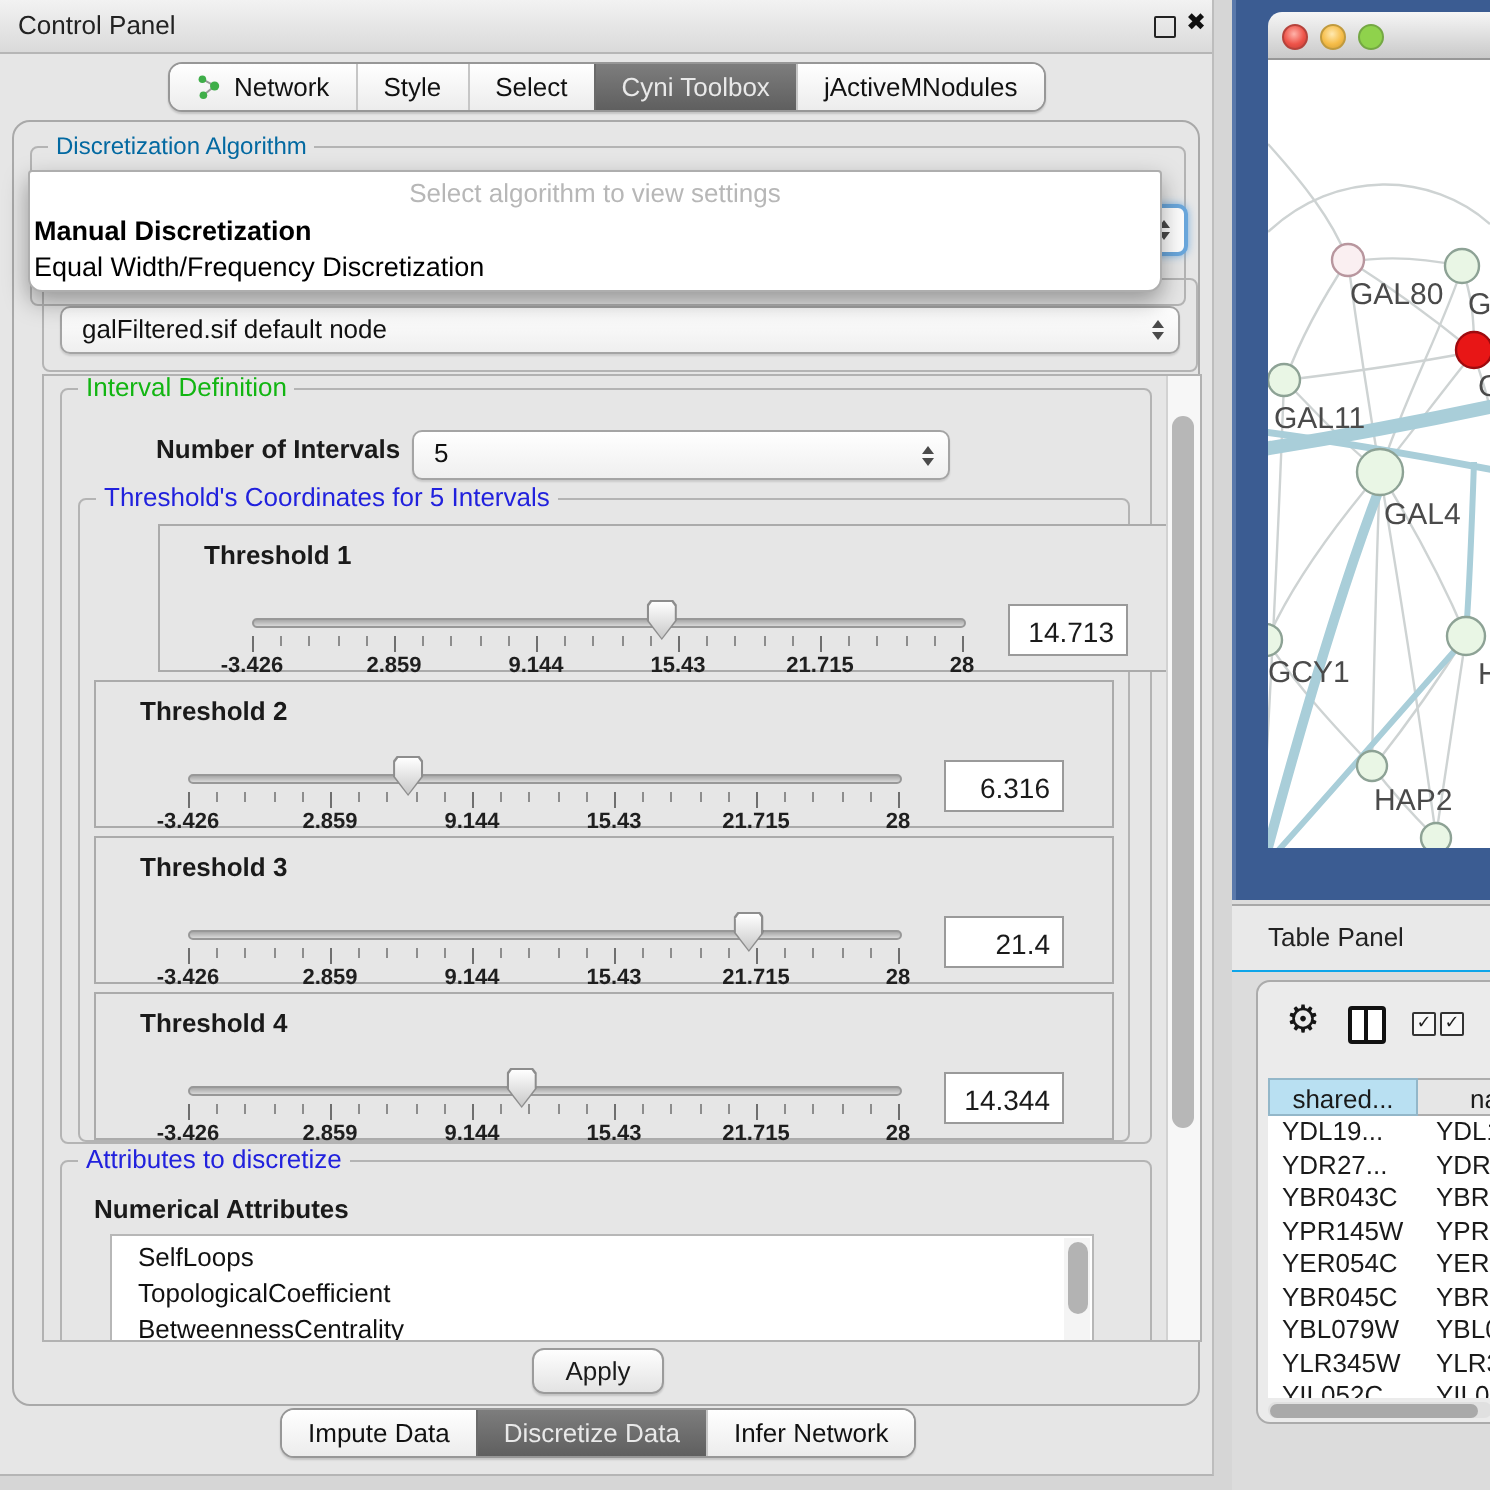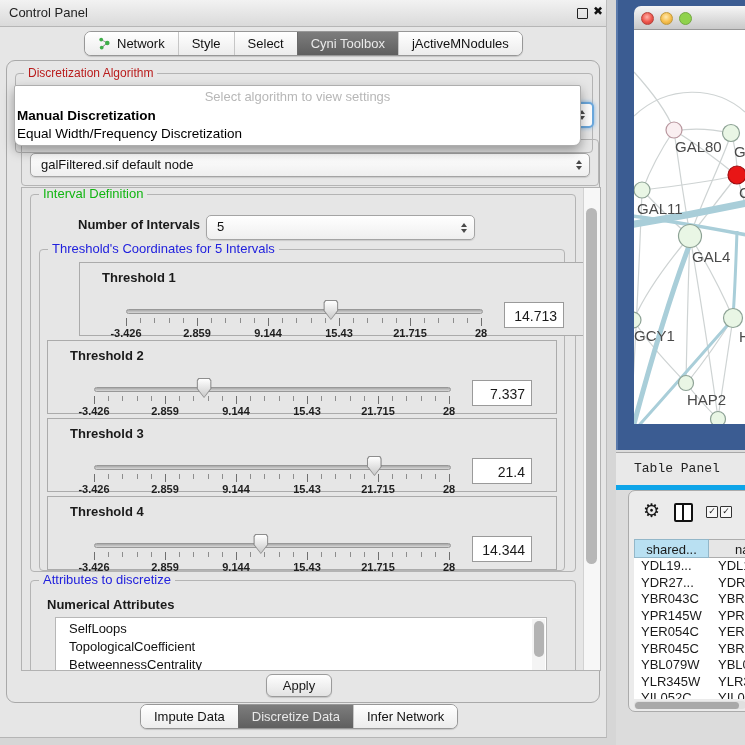--- a/index.html
+++ b/index.html
@@ -24,21 +24,21 @@
   .tabstrip .tab.selected{background:linear-gradient(#7d7d7d,#5f5f5f);color:#e9e9e9;border-left-color:#6a6a6a;}
   .top-tabs{left:84px;top:31px;}
   .bottom-tabs{left:140px;top:704px;}
   .net-icon{display:inline-block;margin-right:6px;line-height:0;}
   
   .main-panel{position:absolute;left:6px;top:60px;width:592px;height:641px;background:#e6e6e6;
       border:1px solid #a9a9a9;border-radius:9px;}
   
   .group{position:absolute;border:1px solid #b4b4b4;border-radius:4px;}
   .group-title{position:absolute;top:-8px;left:8px;background:#e6e6e6;padding:0 4px;font-size:12px;line-height:14px;white-space:nowrap;}
-  .group-title.gray{color:#b91c1c;}
+  .group-title.gray{color:#0369a1;}
   .group-title.dark{color:#1a1a1a;}
   .group-title.green{color:#12b512;font-size:13px;}
   .group-title.blue{color:#2121dd;font-size:13px;}
   .algo-group{left:8px;top:12px;width:576px;height:78px;}
   .focus-combo{position:absolute;left:440px;top:28px;width:134px;height:22px;background:#fdfdfd;
       border:2px solid #6aa7dc;border-radius:5px;box-shadow:0 0 4px #79b0e0;}
   
   .popup{position:absolute;left:7px;top:24px;width:565px;height:59px;background:#fff;z-index:30;
       border:1px solid #aeaeae;border-radius:2px 2px 7px 7px;box-shadow:0 5px 12px rgba(0,0,0,.35);}
   .popup-hint{height:21px;line-height:21px;text-align:center;color:#b7b7b7;font-size:13px;}
@@ -95,21 +95,21 @@
   .mac-titlebar{position:absolute;left:0;top:0;width:100%;height:24px;
       background:linear-gradient(#f6f6f6,#c9c9c9);border-radius:7px 0 0 0;border-bottom:1px solid #979797;box-sizing:border-box;}
   .light{position:absolute;top:5.5px;width:13px;height:13px;border-radius:50%;}
   .light.red{left:7px;background:radial-gradient(circle at 5px 4px,#ffb3aa,#ee544a 55%,#c03c34);border:1px solid #b5433c;box-sizing:border-box;}
   .light.yellow{left:26px;background:radial-gradient(circle at 5px 4px,#ffe9b0,#f6bd49 55%,#cf9c36);border:1px solid #c09a3e;box-sizing:border-box;}
   .light.green{left:45px;background:radial-gradient(circle at 5px 4px,#d8f7b0,#8fd24c 55%,#6fae38;);border:1px solid #74a843;box-sizing:border-box;background-color:#8fd24c;}
   .net-content{position:absolute;left:0;top:24px;width:113px;height:394px;background:#fff;overflow:hidden;}
   .net-content svg{display:block;}
   
   #table-side{position:absolute;left:616px;top:450px;width:129px;height:295px;background:#dcdcdc;}
-  .tp-bar{position:absolute;left:0;top:2px;width:100%;height:32px;background:#e9e9e9;border-top:1px solid #a8a8a8;border-bottom:5px solid #0ea5e9;font-family:Liberation Mono, monospace;}
+  .tp-bar{position:absolute;left:0;top:2px;width:100%;height:32px;background:#e9e9e9;border-top:1px solid #a8a8a8;border-bottom:1px solid #0ea5e9;}
   .tp-bar span{position:absolute;left:18px;line-height:32px;color:#222;}
   .table-container{position:absolute;left:12px;top:40px;width:140px;height:222px;background:#ebebeb;
       border:1px solid #ababab;border-radius:7px 0 0 7px;box-sizing:border-box;}
   .tp-toolbar{position:absolute;left:0;top:0;width:100%;height:46px;}
   .gear{position:absolute;left:14px;top:10px;font-size:19px;color:#161616;line-height:20px;}
   .colicon{position:absolute;left:45px;top:12px;width:15px;height:15px;border:2px solid #111;border-radius:2px;background:#fff;}
   .colicon i{position:absolute;left:6px;top:0;width:2px;height:100%;background:#111;}
   .chk{position:absolute;top:15px;width:10px;height:10px;border:1.5px solid #333;border-radius:1px;
       font-size:9px;line-height:9px;text-align:center;color:#222;background:#f8f8f8;}
   .chk.c1{left:77px;} .chk.c2{left:91px;}
@@ -284,21 +284,21 @@
                 </div>
               <div class="tick-labels">
                   <span style="left: 0%;">-3.426</span>
                   <span style="left: 20%;">2.859</span>
                   <span style="left: 40%;">9.144</span>
                   <span style="left: 60%;">15.43</span>
                   <span style="left: 80%;">21.715</span>
                   <span style="left: 100%;">28</span>
                 </div>
             </div>
-            <div class="t-value">7.337</div>
+            <div class="t-value">6.316</div>
           </div>
 
           <div class="t-panel t3">
             <div class="t-title">Threshold 3</div>
             <div class="slider-area">
               <div class="track"></div>
               <div class="handle" style="left: 78.9983%;"></div>
               <div class="ticks">
                   <span class="tick major" style="left: 0%;"></span>
                   <span class="tick" style="left: 4%;"></span>

